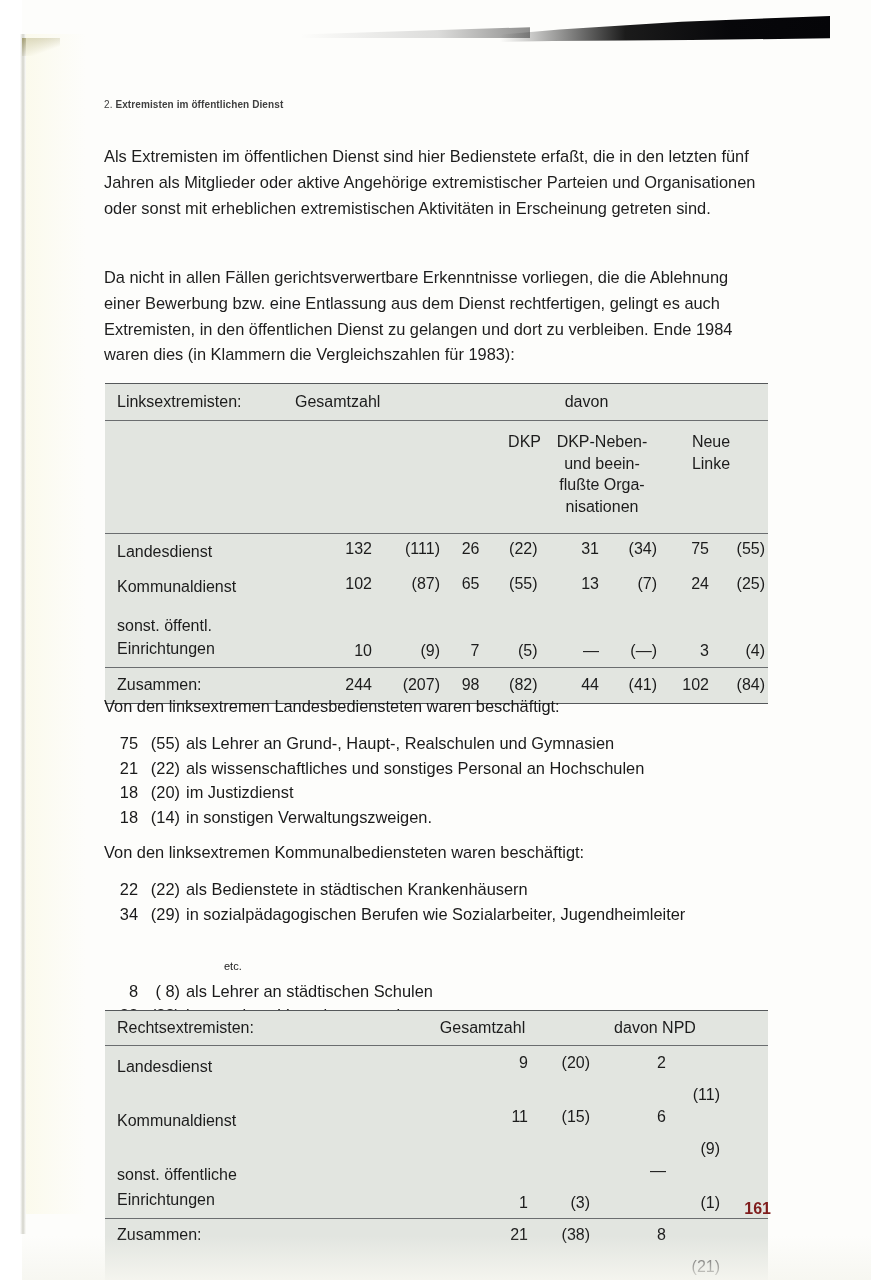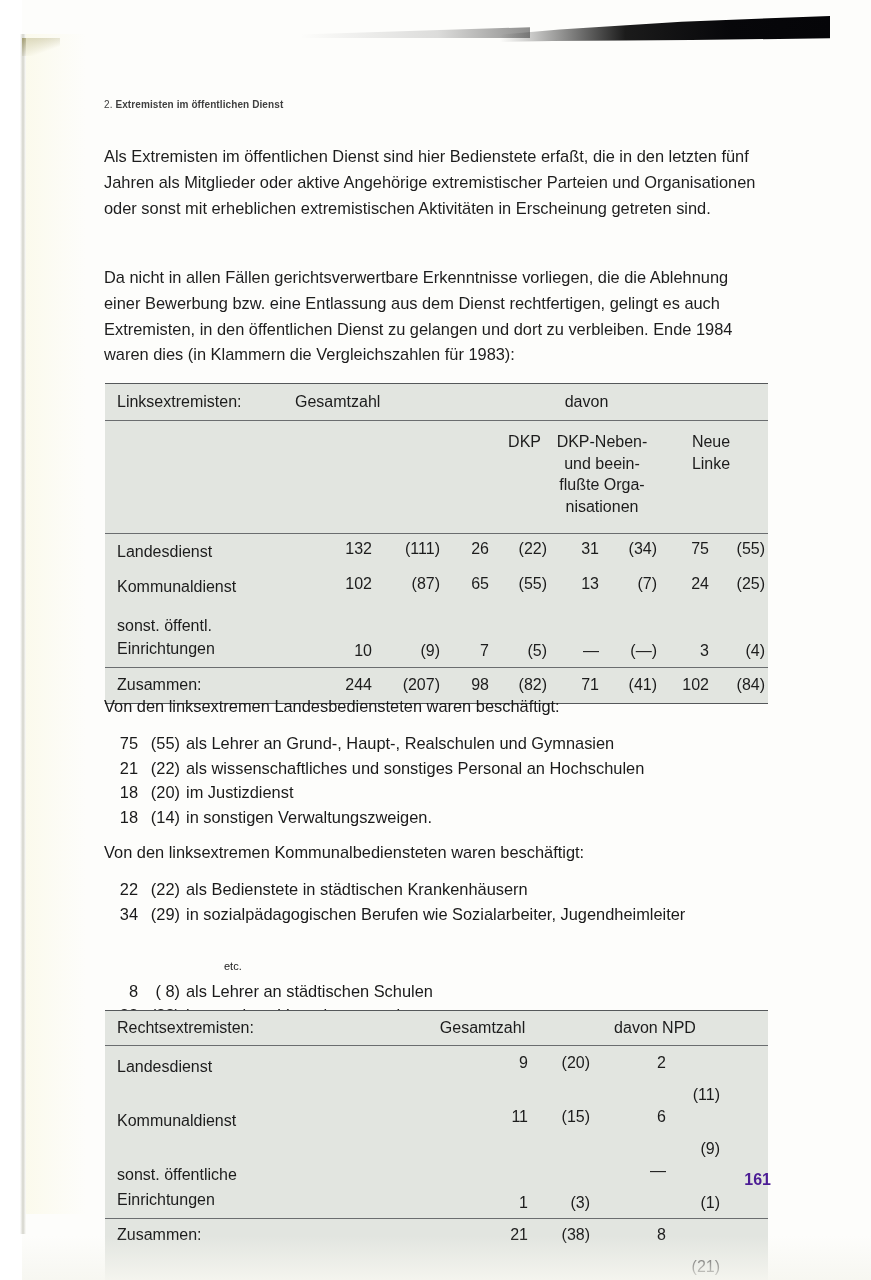--- a/index.html
+++ b/index.html
@@ -145,21 +145,21 @@
     justify-content: flex-end;
     gap: 16px;
   }
   .c-num .v { display: inline-block; text-align: right; }
   .c-num .p { display: inline-block; text-align: right; }
 
   
   #table-left .col1 { flex: 0 0 145px; }
   #table-left .col1 .v { width: 40px; }
   #table-left .col1 .p { width: 52px; }
-  #table-left .col2 { flex: 0 0 107px; }
+  #table-left .col2 { flex: 0 0 107px; justify-content: center; }
   #table-left .col2 .v { width: 30px; }
   #table-left .col2 .p { width: 42px; }
   #table-left .col3 { flex: 0 0 110px; }
   #table-left .col3 .v { width: 28px; }
   #table-left .col3 .p { width: 42px; }
   #table-left .col4 { flex: 0 0 108px; }
   #table-left .col4 .v { width: 32px; }
   #table-left .col4 .p { width: 40px; }
 
   
@@ -240,24 +240,24 @@
   .list-cont {
     font-size: 11px;
     line-height: 24.5px;
     padding-left: 120px;
     margin-top: 28px;
   }
 
   .pagenum {
     position: absolute;
     right: 100px;
-    top: 1171px;
+    top: 1200px;
     font-size: 16px;
     font-weight: bold;
-    color: #4c1d95;
+    color: #7f1d1d;
   }
 </style>
 </head>
 <body>
 
 <div id="scan-page"></div>
 <div id="scan-shadow-top2"></div>
 <div id="scan-shadow-top"></div>
 <div id="scan-left-gutter"></div>
 <div id="scan-edge-left"></div>
@@ -360,21 +360,21 @@
       <div class="c-label">Zusammen:</div>
       <div class="c-num col1">
         <span class="v">244</span>
         <span class="p">(207)</span>
       </div>
       <div class="c-num col2">
         <span class="v">98</span>
         <span class="p">(82)</span>
       </div>
       <div class="c-num col3">
-        <span class="v">71</span>
+        <span class="v">44</span>
         <span class="p">(41)</span>
       </div>
       <div class="c-num col4">
         <span class="v">102</span>
         <span class="p">(84)</span>
       </div>
     </div>
     <div class="rule"></div>
   </div>
 

